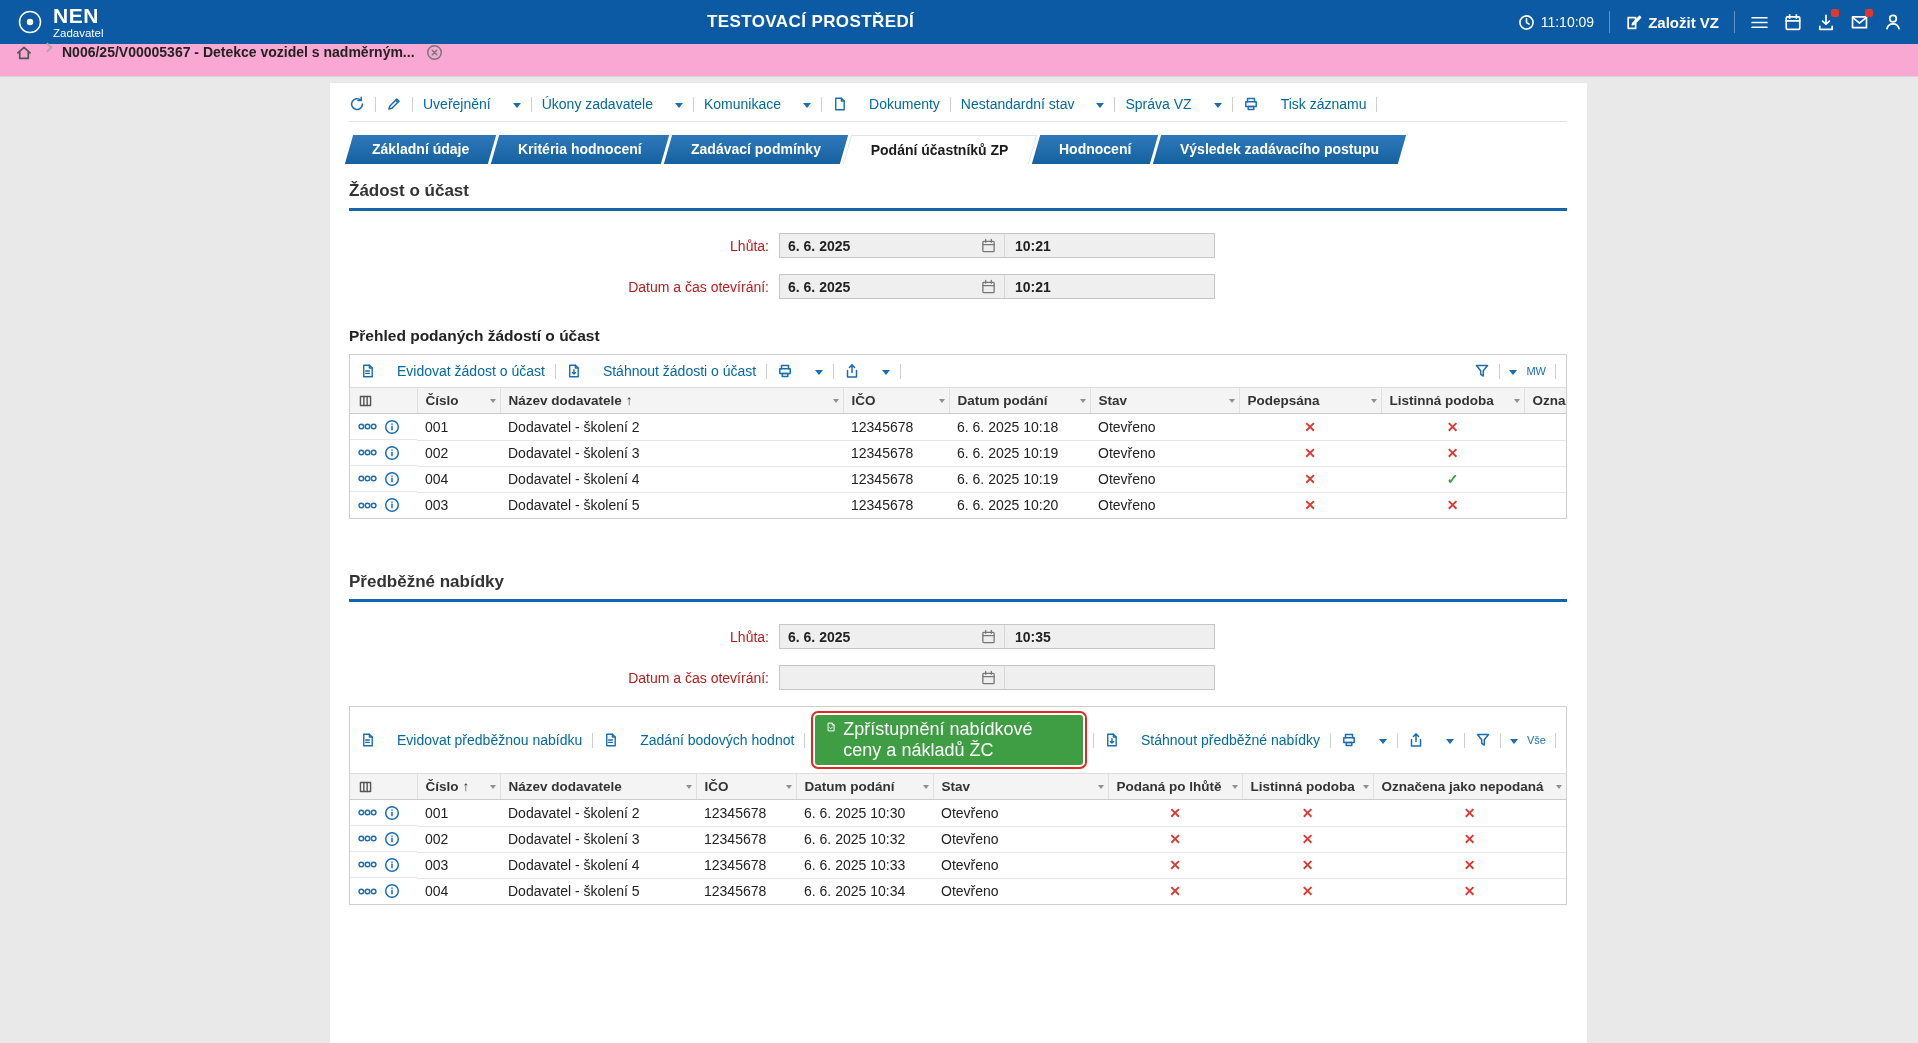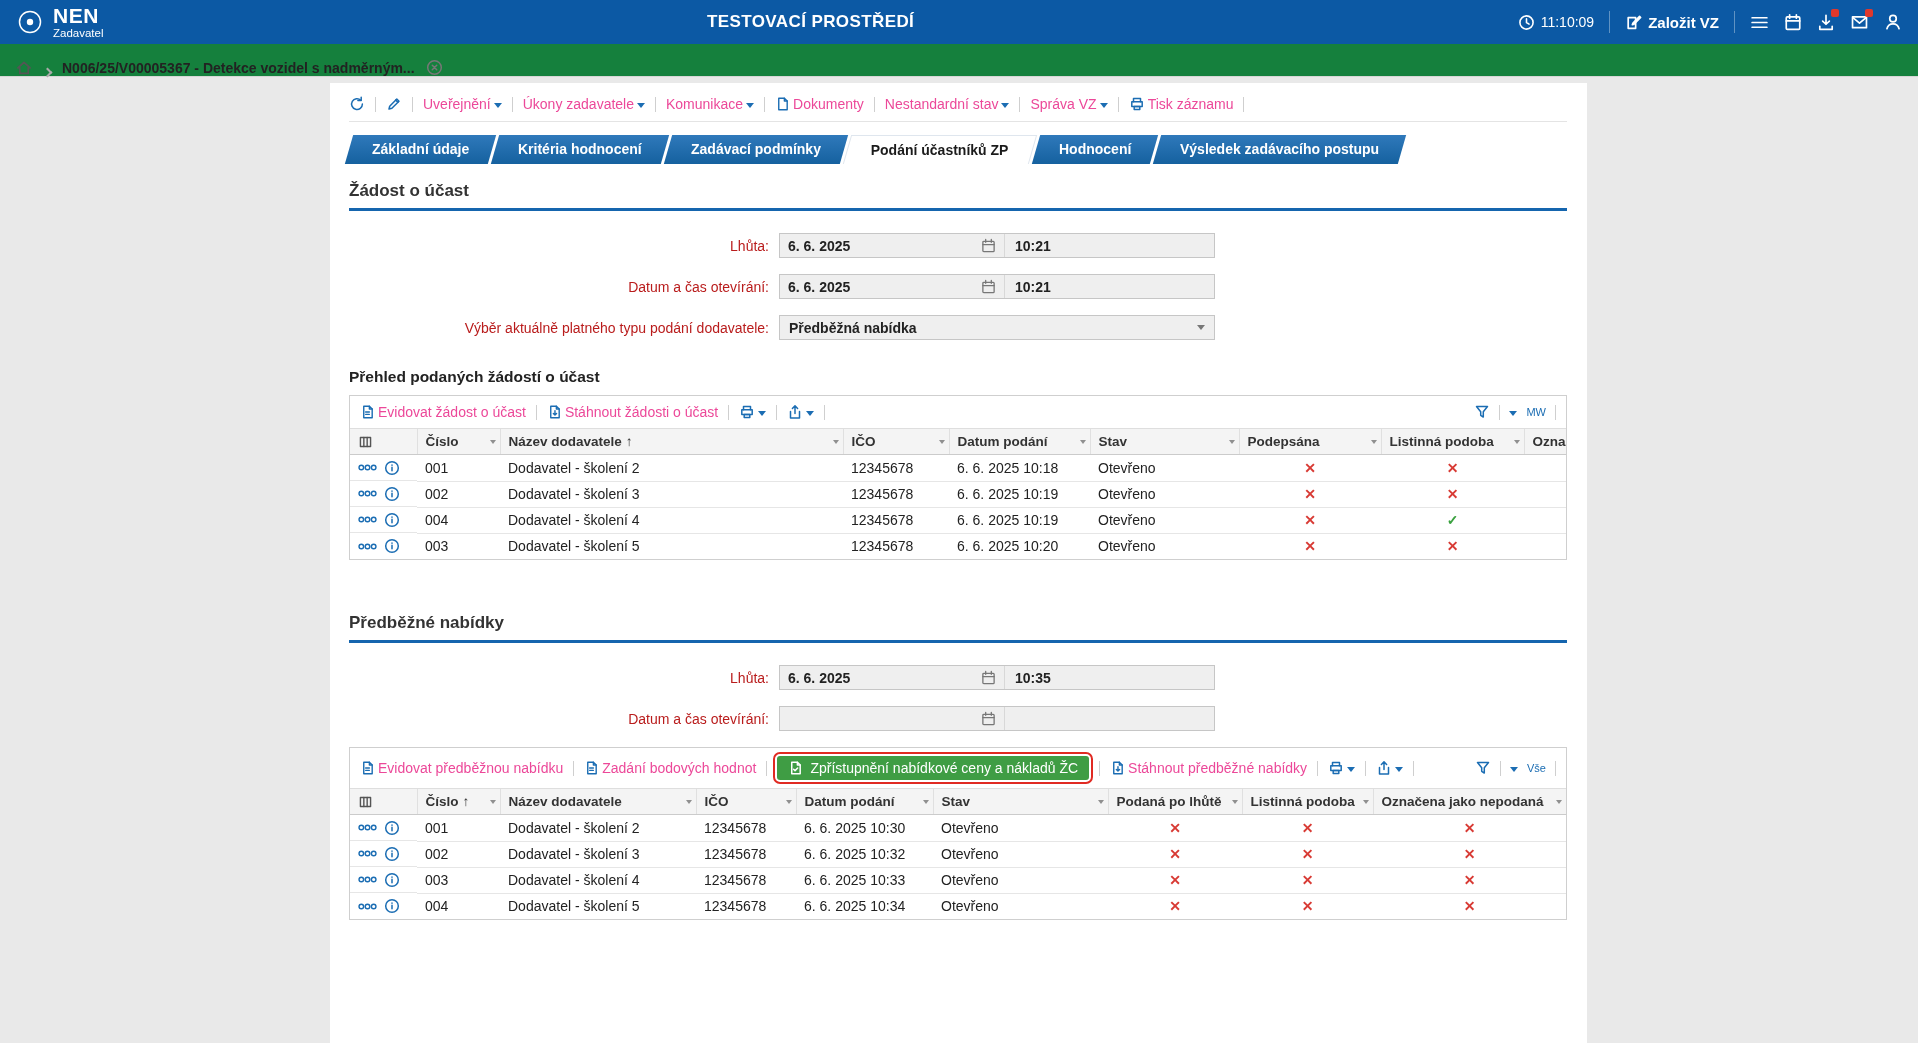--- a/index.html
+++ b/index.html
@@ -14,30 +14,30 @@
   .brand-sub{font-size:11.5px}
   .env-title{flex:1;text-align:center;font-size:17px;font-weight:bold;letter-spacing:.4px}
   .top-right{display:flex;align-items:center;gap:15px}
   .top-item{display:flex;align-items:center;gap:6px;font-size:14px;cursor:pointer}
   .create-vz span{font-weight:bold;font-size:15px}
   .tdiv{width:1px;height:22px;background:rgba(255,255,255,.35)}
   .icon-wrap{position:relative;display:flex;cursor:pointer}
   .badge{position:absolute;top:-4px;right:-4px;width:8px;height:8px;background:#e0382c;border-radius:2px}
 
   
-  .breadcrumb{height:33px;background:#15803d;display:flex;align-items:flex-end;padding:0 15px;gap:11px;border-bottom:1px solid #d6d6d6}
+  .breadcrumb{height:33px;background:#f9a8d4;display:flex;align-items:flex-start;padding:0 15px;gap:11px;border-bottom:1px solid #d6d6d6}
   .crumb-text{font-weight:bold;font-size:14px;cursor:pointer}
   .crumb-sep{width:7px;height:7px;border-right:2px solid #aaa;border-top:2px solid #aaa;transform:rotate(45deg)}
 
   
   .content{width:1257px;margin:6px 0 0 330px;background:#fff;min-height:960px;padding:0 20px 30px 19px}
 
   
   .rec-toolbar{display:flex;align-items:center;gap:10px;padding:13px 0 9px;border-bottom:1px solid #e4e4e4}
-  .tlink{color:#ec4899;display:flex;align-items:center;gap:3px;cursor:pointer;white-space:nowrap}
+  .tlink{color:#0369a1;display:flex;align-items:center;gap:22px;cursor:pointer;white-space:nowrap}
   .sep{width:0;height:15px;border-left:1px solid #cfcfcf}
   .dd-caret{width:0;height:0;border-left:4px solid transparent;border-right:4px solid transparent;border-top:5px solid #1b6db3;margin-top:2px}
   .icon-link{display:flex;cursor:pointer}
 
   
   .tabs{display:flex;margin:13px 0 14px -8px;padding-left:8px}
   .tab{height:29px;line-height:29px;padding:0 23px;background:linear-gradient(#2f79bb,#15619f);color:#fff;font-weight:bold;font-size:14px;transform:skewX(-16deg);margin-right:3px;cursor:pointer}
   .tab>span{display:block;transform:skewX(16deg);white-space:nowrap}
   .tab.active{background:#fff;color:#1b1b1b;border:1px solid #dfe6ee;border-bottom:none}
 
@@ -54,21 +54,21 @@
   .select-field{justify-content:space-between;padding:0 9px;font-weight:bold}
   .sel-caret{width:0;height:0;border-left:4px solid transparent;border-right:4px solid transparent;border-top:5px solid #777}
   .btn-disabled{width:436px;height:25px;margin:0 0 16px 430px;background:#dcdcdc;border:1px solid #c2c2c2;color:#9a9a9a;display:flex;align-items:center;justify-content:center;cursor:default}
 
   
   .tbl-title{font-weight:bold;font-size:15.5px;color:#222;margin:28px 0 9px}
   .panel{border:1px solid #cfcfcf}
   .panel-toolbar{display:flex;align-items:center;gap:10px;padding:8px 10px;border-bottom:1px solid #dedede}
   .right-tools{margin-left:auto;display:flex;align-items:center;gap:9px}
   .view-label{color:#1b6db3;font-size:11px}
-  .btn-green{display:flex;align-items:center;gap:7px;background:#3f9d44;color:#fff;font-size:14px;padding:4px 11px;border-radius:3px;outline:2px solid #e02a22;outline-offset:2px;cursor:pointer;margin:0 0}
+  .btn-green{display:flex;gap:7px;background:#3f9d44;color:#fff;font-size:18px;padding:4px 11px;border-radius:3px;outline:2px solid #e02a22;outline-offset:2px;cursor:pointer;margin:0 0}
   .t-wrap{overflow:hidden;width:100%}
   table{border-collapse:collapse;table-layout:fixed}
   .t1{width:1324px}
   .t2{width:1216px}
   th{background:#f4f4f4;font-size:13.5px;text-align:left;font-weight:bold;color:#333;padding:5px 14px 5px 8px;border-right:1px solid #e0e0e0;border-bottom:1px solid #cbcbcb;position:relative;white-space:nowrap;overflow:hidden;cursor:pointer}
   .fcaret{position:absolute;right:4px;top:50%;margin-top:-2px;width:0;height:0;border-left:3.5px solid transparent;border-right:3.5px solid transparent;border-top:4.5px solid #8f8f8f}
   td{font-size:14px;padding:4px 8px;border-bottom:1px solid #e6e6e6;white-space:nowrap;overflow:hidden;height:26px}
   tr:last-child td{border-bottom:none}
   td.act{display:flex;align-items:center;gap:7px;border-bottom:1px solid #e6e6e6}
   .sort-arrow{font-weight:bold;margin-left:4px}
@@ -274,27 +274,20 @@
           <rect x="2" y="3.5" width="12" height="11" rx="1" class="sg"></rect>
             <path d="M5 1.6v3M11 1.6v3M2 7h12" class="sg"></path>
         </svg>
       </div>
       <div class="seg-time">
           <span>10:21</span>
         </div>
     </div>
   </div>
 
-  <div class="form-row">
-    <div class="form-label">Výběr aktuálně platného typu podání dodavatele:</div>
-    <div class="field select-field">
-      <span>Předběžná nabídka</span>
-      <i class="sel-caret"></i>
-    </div>
-  </div>
 
 
   <h3 class="tbl-title">Přehled podaných žádostí o účast</h3>
 
   <div class="panel">
     <div class="panel-toolbar">
       <span class="tlink">
         <svg width="15" height="16" viewBox="0 0 16 16">
           <path d="M4 1.8h6l3 3v9.4H4z" class="sb"></path>
             <path d="M10 1.8v3h3M6 8h4M6 10.5h4" class="sb"></path>

